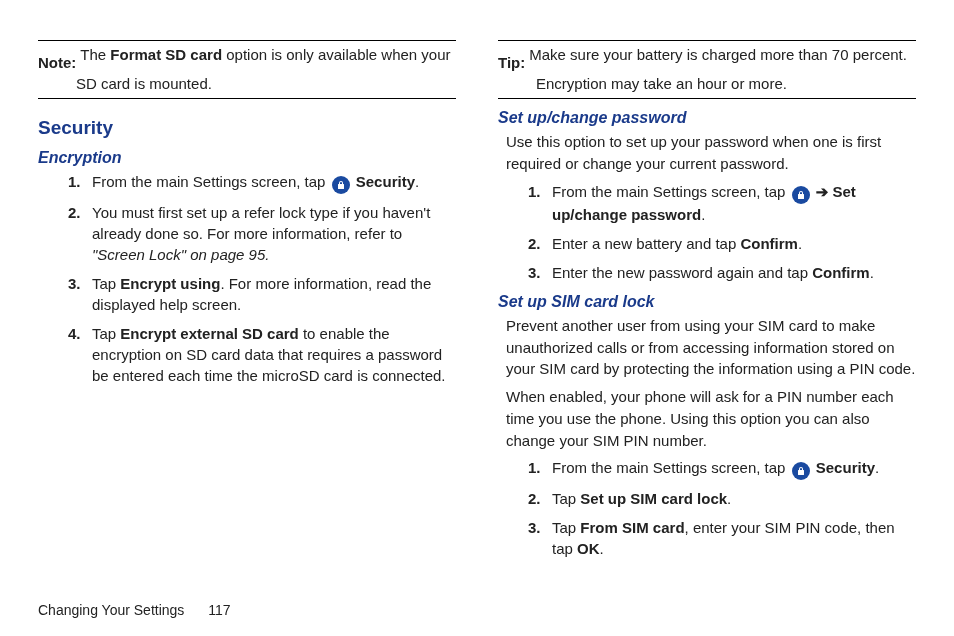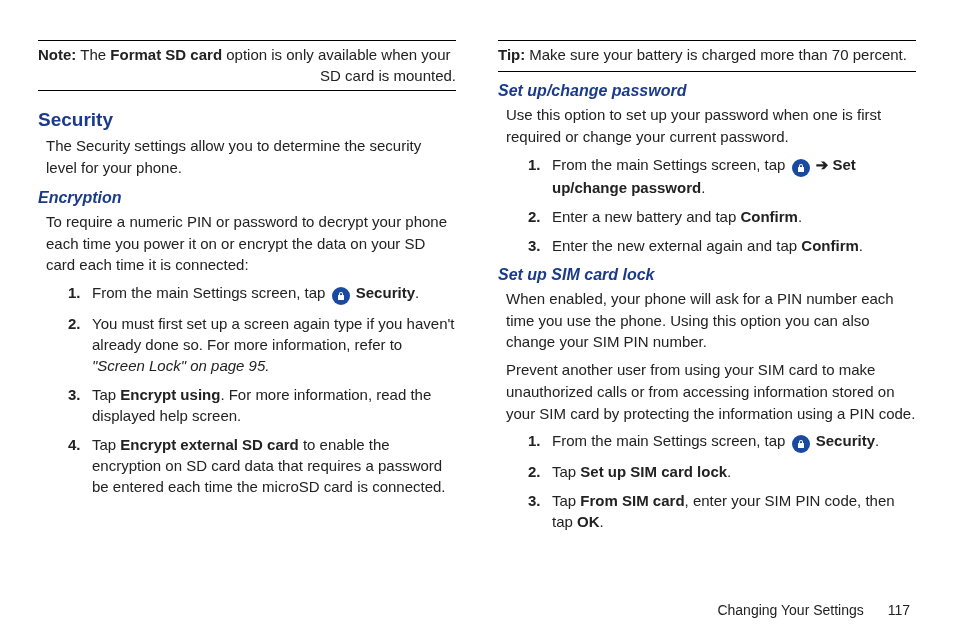--- a/index.html
+++ b/index.html
@@ -32,27 +32,27 @@
     .note-line {
       display: flex;
       margin-bottom: 2px;
       line-height: 1.35;
     }
     .note-label {
       font-weight: bold;
       margin-right: 4px;
       flex-shrink: 0;
       font-style: normal;
+      margin-top: 8px;
     }
     .note-text {
       margin-left: 0;
     }
     .note-indent {
       padding-left: 38px;
-      text-align: right;
     }
     .section-title {
       font-family: Arial, Helvetica, sans-serif;
       font-weight: bold;
       color: #1a3a8a;
       font-size: 19px;
       margin-top: 18px;
       margin-bottom: 4px;
     }
     .subsection-title {
@@ -94,21 +94,21 @@
       background: #1a4aa0;
       border-radius: 50%;
       vertical-align: -3px;
       margin: 0 2px;
       align-items: center;
       justify-content: center;
     }
     .icon-circle svg { display: block; }
     .arrow { font-weight: bold; }
     .footer {
-      text-align: right;
+      text-align: left;
       font-size: 14px;
       padding-top: 8px;
       padding-right: 6px;
     }
     .page-num { margin-left: 20px; }
   </style>
 </head>
 <body>
 
 <div class="columns">
@@ -120,40 +120,38 @@
         <span class="note-label">Note:</span>
         <span class="note-text">
           <span>The </span><span class="bold">Format SD card</span><span> option is only available when your</span>
         </span>
       </div>
       <div class="note-indent">SD card is mounted.</div>
     </div>
     <div class="rule"></div>
 
     <div class="section-title">Security</div>
-    <div class="body-text">The Security settings allow you to determine the security level for your phone.</div>
 
     <div class="subsection-title">Encryption</div>
-    <div class="body-text">To require a numeric PIN or password to decrypt your phone each time you power it on or encrypt the data on your SD card each time it is connected:</div>
 
     <ul class="ol">
       <li>
         <span class="num">1.</span>
         <span class="step-text">
           <span>From the main Settings screen, tap </span><span class="icon-circle">
               <svg width="10" height="10" viewBox="0 0 10 10">
                 <path d="M3 4V3a2 2 0 014 0v1h.5a.5.5 0 01.5.5v4a.5.5 0 01-.5.5h-5a.5.5 0 01-.5-.5v-4a.5.5 0 01.5-.5H3zm1 0h2V3a1 1 0 00-2 0v1z" fill="#fff"></path>
               </svg>
             </span><span class="bold"> Security</span><span>.</span>
         </span>
       </li>
       <li>
         <span class="num">2.</span>
         <span class="step-text">
-          <span>You must first set up a screen again type if you haven't already done so. For more information, refer to </span><span class="italic">"Screen Lock"  on page 95.</span>
+          <span>You must first set up a refer lock type if you haven't already done so. For more information, refer to </span><span class="italic">"Screen Lock"  on page 95.</span>
         </span>
       </li>
       <li>
         <span class="num">3.</span>
         <span class="step-text">
           <span>Tap </span><span class="bold">Encrypt using</span><span>. For more information, read the displayed help screen.</span>
         </span>
       </li>
       <li>
         <span class="num">4.</span>
@@ -164,20 +162,21 @@
     </ul>
   </div>
 
   <div class="col">
     <div class="rule"></div>
     <div class="note-block">
       <div class="note-line">
         <span class="note-label">Tip:</span>
         <span class="note-text">Make sure your battery is charged more than 70 percent.</span>
       </div>
+      <div class="note-indent">Encryption may take an hour or more.</div>
     </div>
     <div class="rule"></div>
 
     <div class="subsection-title">Set up/change password</div>
     <div class="body-text">Use this option to set up your password when one is first required or change your current password.</div>
 
     <ul class="ol">
       <li>
         <span class="num">1.</span>
         <span class="step-text">
@@ -190,28 +189,28 @@
       </li>
       <li>
         <span class="num">2.</span>
         <span class="step-text">
           <span>Enter a new battery and tap </span><span class="bold">Confirm</span><span>.</span>
         </span>
       </li>
       <li>
         <span class="num">3.</span>
         <span class="step-text">
-          <span>Enter the new external again and tap </span><span class="bold">Confirm</span><span>.</span>
+          <span>Enter the new password again and tap </span><span class="bold">Confirm</span><span>.</span>
         </span>
       </li>
     </ul>
 
     <div class="subsection-title">Set up SIM card lock</div>
+    <div class="body-text">Prevent another user from using your SIM card to make unauthorized calls or from accessing information stored on your SIM card by protecting the information using a PIN code.</div>
     <div class="body-text">When enabled, your phone will ask for a PIN number each time you use the phone. Using this option you can also change your SIM PIN number.</div>
-    <div class="body-text">Prevent another user from using your SIM card to make unauthorized calls or from accessing information stored on your SIM card by protecting the information using a PIN code.</div>
 
     <ul class="ol">
       <li>
         <span class="num">1.</span>
         <span class="step-text">
           <span>From the main Settings screen, tap </span><span class="icon-circle">
               <svg width="10" height="10" viewBox="0 0 10 10">
                 <path d="M3 4V3a2 2 0 014 0v1h.5a.5.5 0 01.5.5v4a.5.5 0 01-.5.5h-5a.5.5 0 01-.5-.5v-4a.5.5 0 01.5-.5H3zm1 0h2V3a1 1 0 00-2 0v1z" fill="#fff"></path>
               </svg>
             </span><span class="bold"> Security</span><span>.</span>

